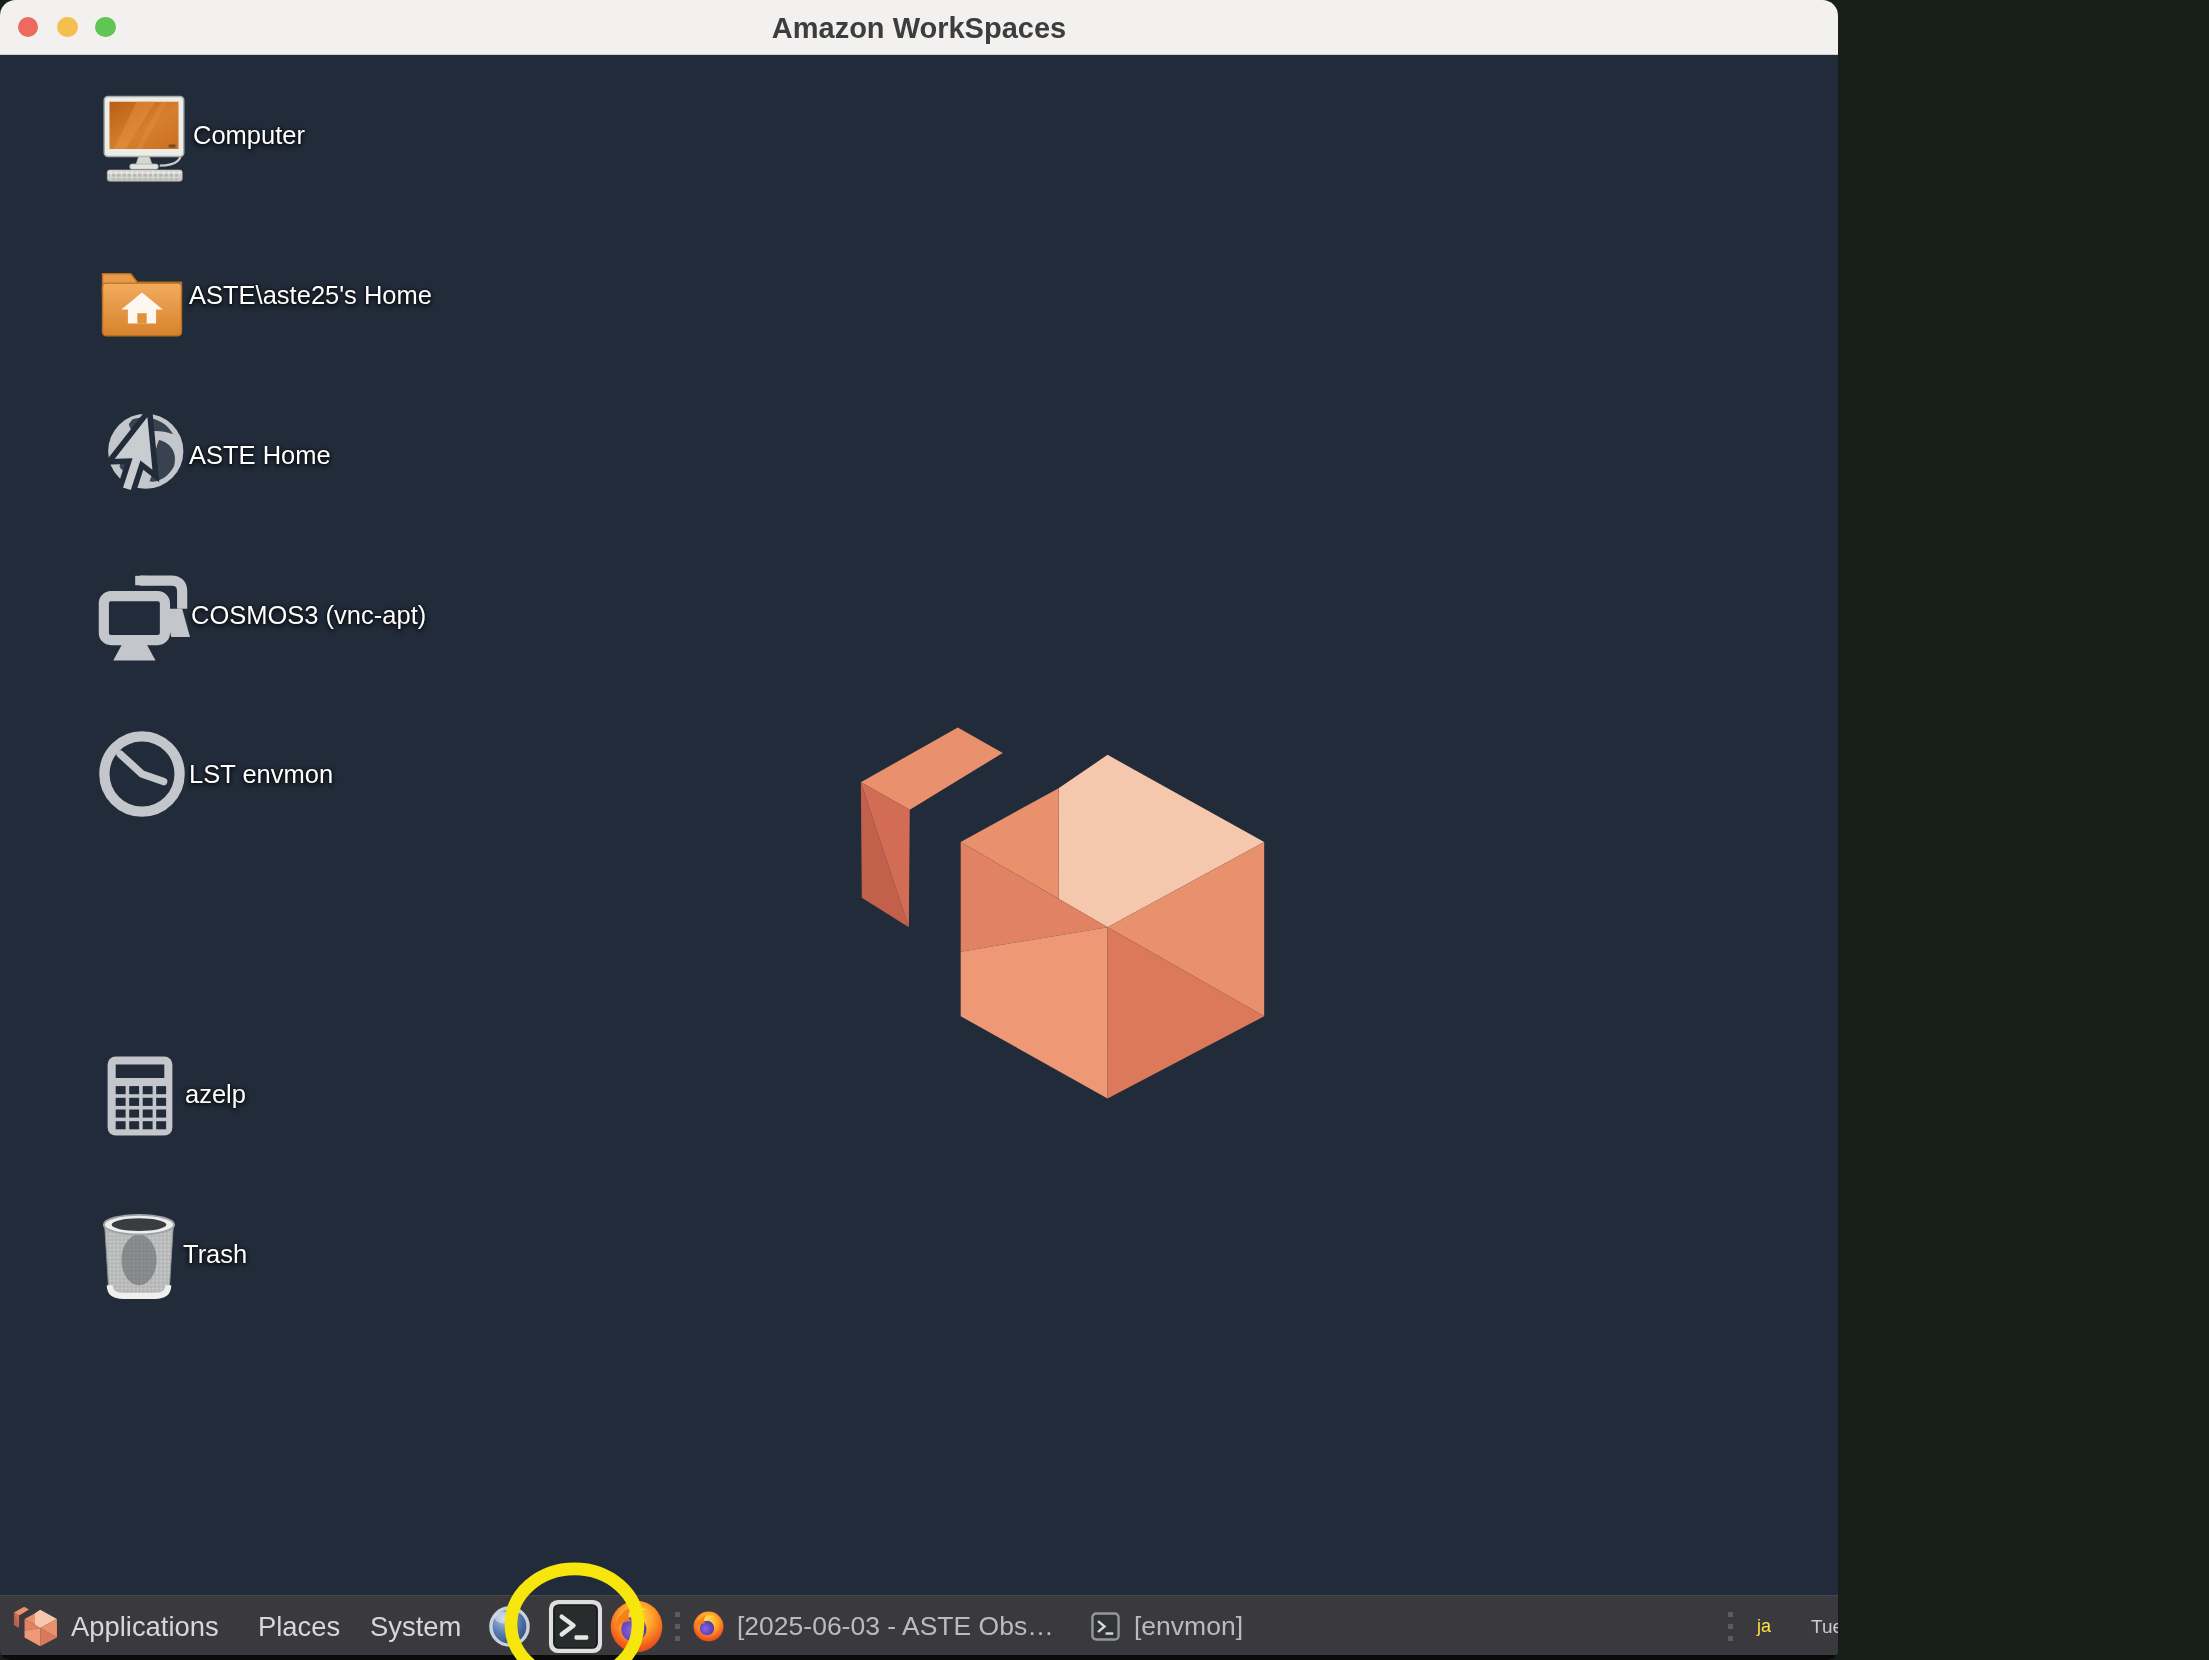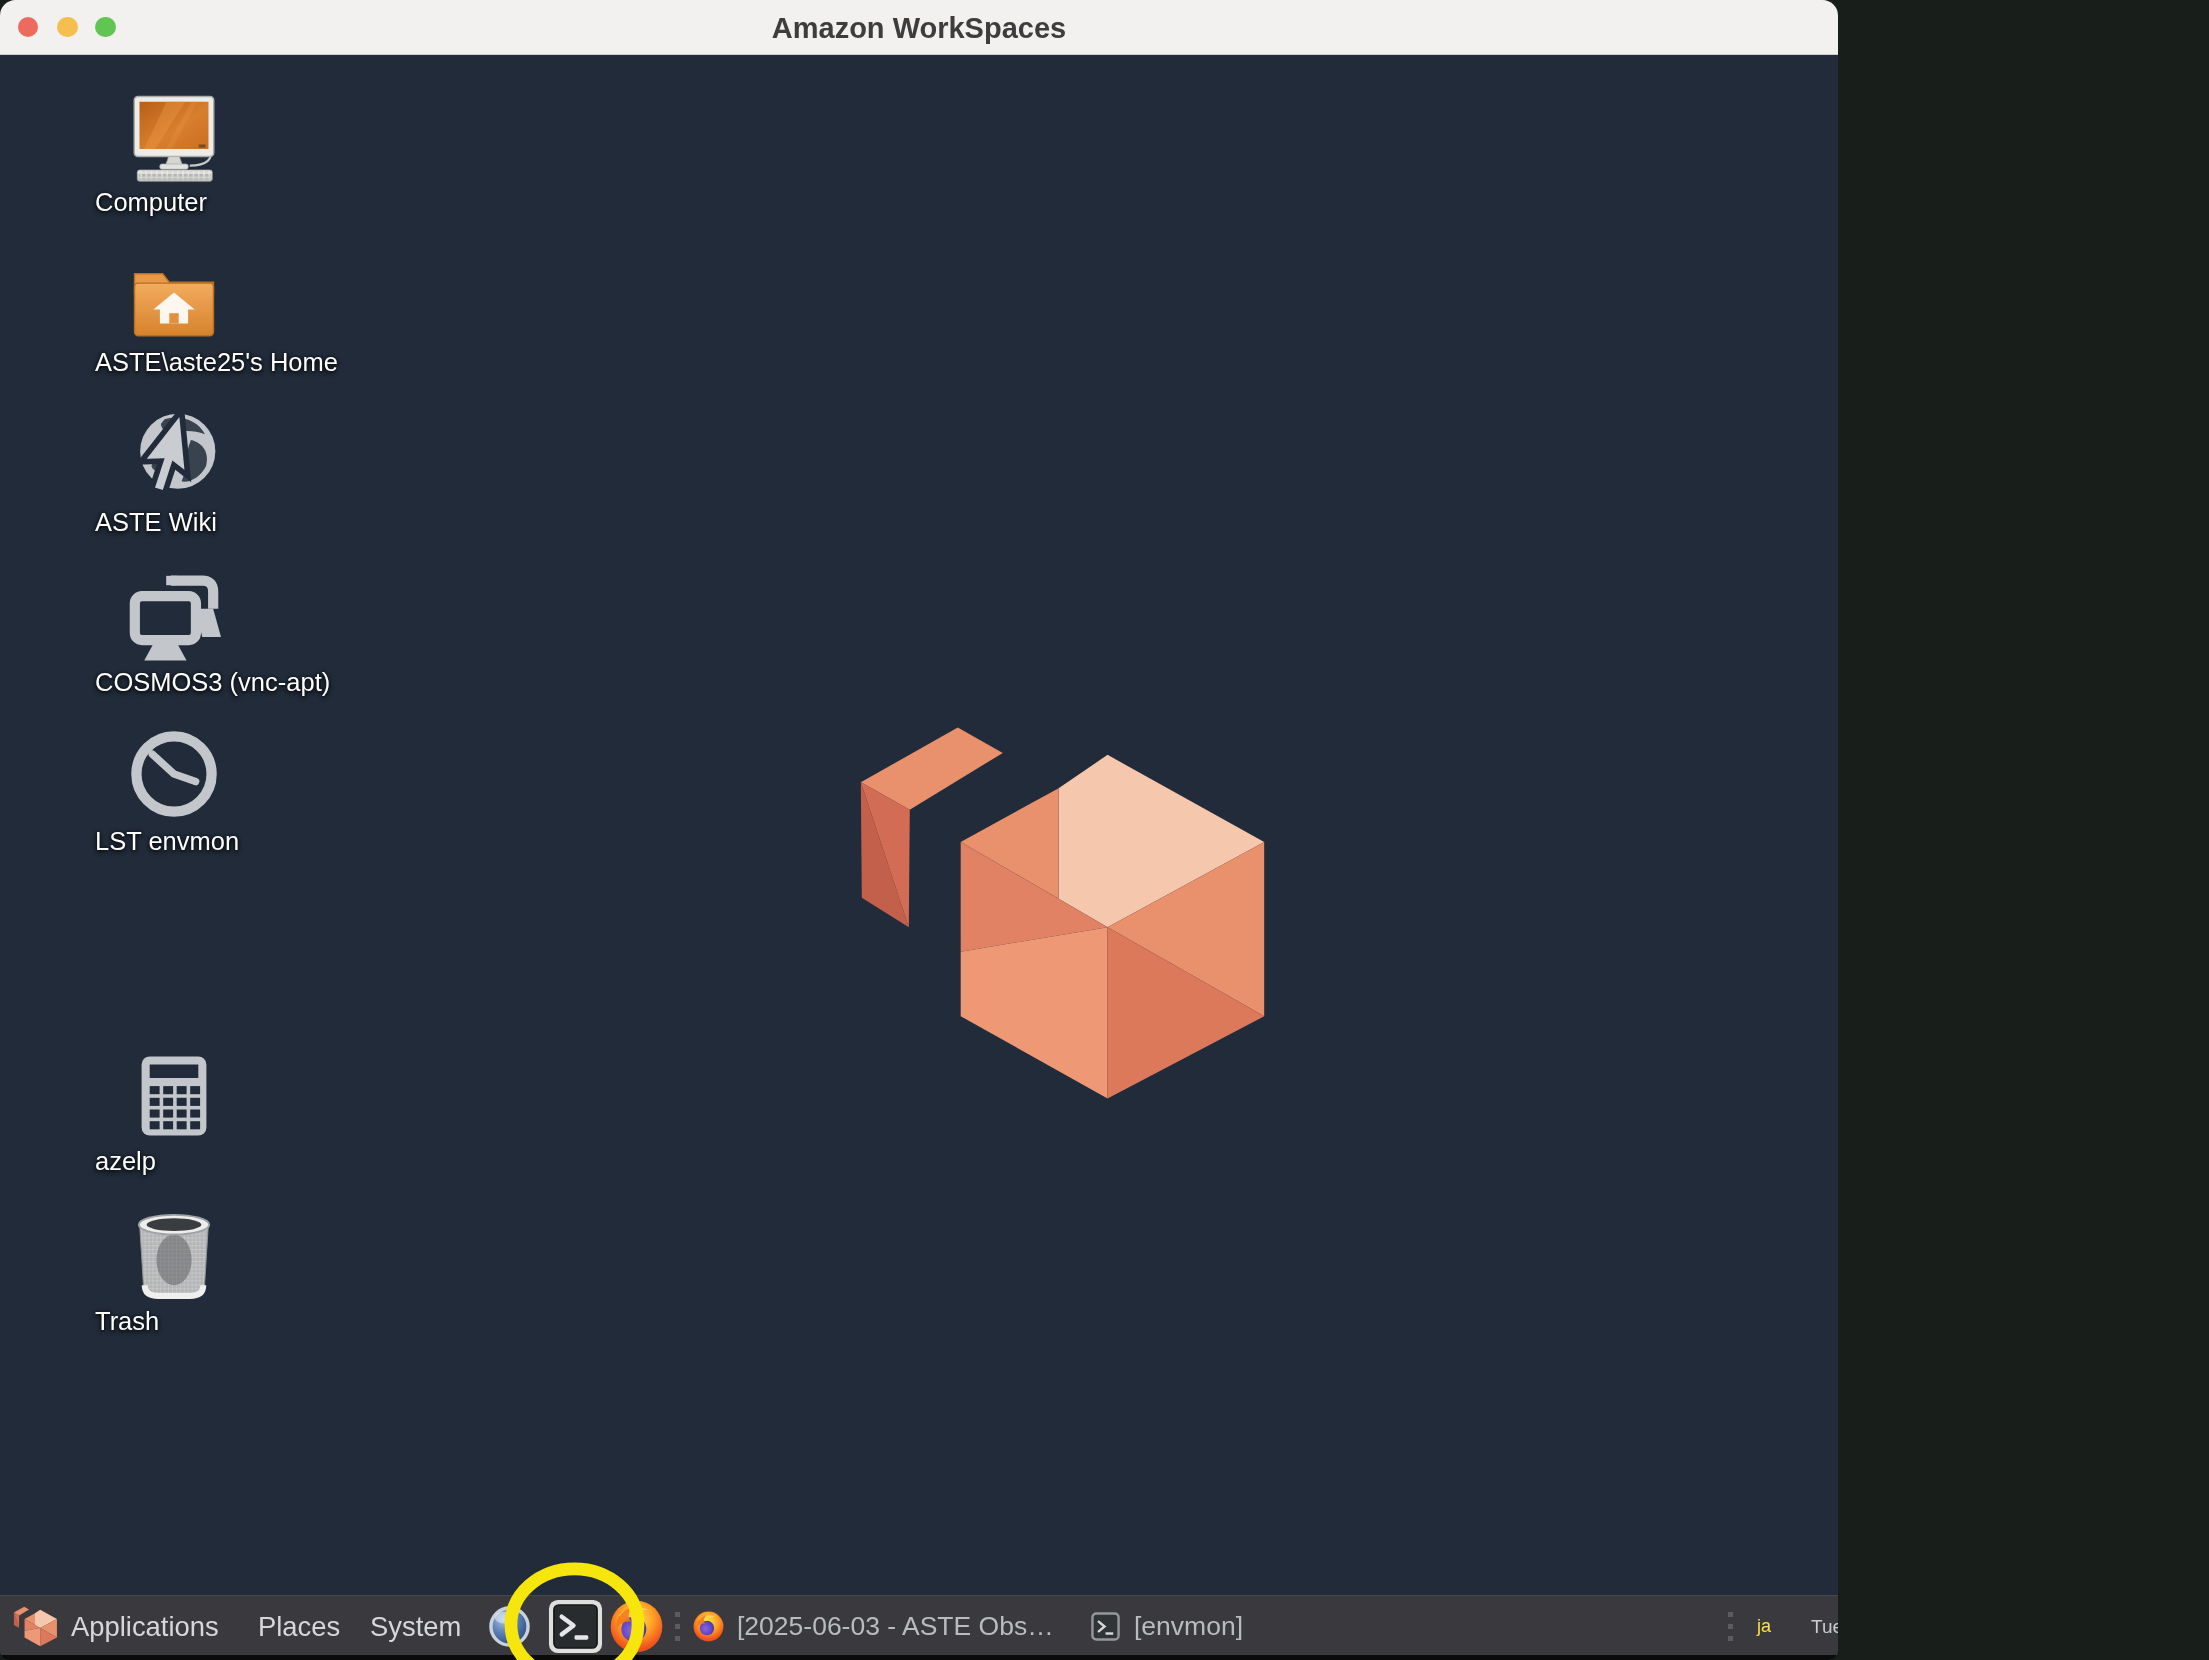--- a/index.html
+++ b/index.html
@@ -10,21 +10,21 @@
   .titlebar{position:absolute;top:0;left:0;right:0;height:54px;background:#F2F1EF;border-bottom:1px solid #CFCECB;}
   .tl{position:absolute;top:16.7px;width:20.6px;height:20.6px;border-radius:50%;}
   .tl-red{left:17.6px;background:#EC6A5E;}
   .tl-yellow{left:57px;background:#F4BF4F;}
   .tl-green{left:95px;background:#61C554;}
   .wtitle{position:absolute;left:0;right:0;top:0;height:54px;line-height:56px;text-align:center;
           font-size:29px;font-weight:700;color:#3D3D3D;}
 
   
   .desktop{position:absolute;left:0;right:0;top:55px;height:1540px;background:#212B39;}
-  .dicon{position:absolute;left:95px;width:157px;display:flex;flex-direction:column;cursor:default;}
+  .dicon{position:absolute;left:95px;width:157px;display:flex;flex-direction:row;align-items:center;cursor:default;}
   .dicon .art{height:98px;display:flex;align-items:flex-end;justify-content:center;}
   .dicon .lbl{margin-top:5.9px;font-size:25.5px;color:#FFFFFF;white-space:nowrap;
               text-shadow:0 2px 4.9px rgba(0,0,0,.9),0 0 2.9px rgba(0,0,0,.7);}
   .wallpaper-logo{position:absolute;left:843px;top:647px;}
 
   
   .panel{position:absolute;left:0;right:0;top:1595px;height:61px;background:#3A3A3E;border-top:1px solid #48484C;}
   .panel *{box-sizing:border-box;}
   .pmenu{position:absolute;top:0;height:61px;line-height:61px;font-size:27.4px;color:#D6D7D8;cursor:pointer;}
   .ptask-text{position:absolute;top:0;height:61px;line-height:61px;font-size:26.5px;color:#B9BCBE;white-space:nowrap;cursor:pointer;}
@@ -143,21 +143,21 @@
       <div class="dicon" style="top:349px">
         <div class="art">
             <svg width="94" height="94" viewBox="0 0 100 100">
           <circle cx="54" cy="46" r="40" fill="#C3C6CA"></circle>
           <path d="M40,12 C58,6 76,14 83,28 C70,22 58,27 50,21 C46,29 38,27 36,17 Z" fill="#39434F"></path>
           <path d="M68,34 C81,37 88,48 84,62 C78,74 66,80 58,78 C64,66 61,50 68,34 Z" fill="#39434F"></path>
           <path d="M28,56 C34,54 40,58 40,64 C36,70 28,68 26,62 Z" fill="#39434F"></path>
           <path d="M0,0 L0,26 L6,21 L10,32 L15,30 L11,19 L18,19 Z" transform="translate(58,2) rotate(38) scale(2.7)" fill="#C9CCD0" stroke="#212B39" stroke-width="2.2"></path>
         </svg>
           </div>
-        <div class="lbl">ASTE Wiki</div>
+        <div class="lbl">ASTE Home</div>
       </div>
 
       <div class="dicon" style="top:509px">
         <div class="art">
             <svg width="96" height="94" viewBox="0 0 120 120">
           <rect x="50" y="10" width="14" height="12" fill="#C3C6CA"></rect>
           <path d="M56,16 H96 Q110,16 110,30 V52" fill="none" stroke="#C3C6CA" stroke-width="13"></path>
           <polygon points="88,52 110,52 120,88 96,88" fill="#C3C6CA"></polygon>
           <rect x="10" y="36" width="78" height="56" rx="9" fill="none" stroke="#C3C6CA" stroke-width="13"></rect>
           <rect x="42" y="90" width="14" height="8" fill="#C3C6CA"></rect>

